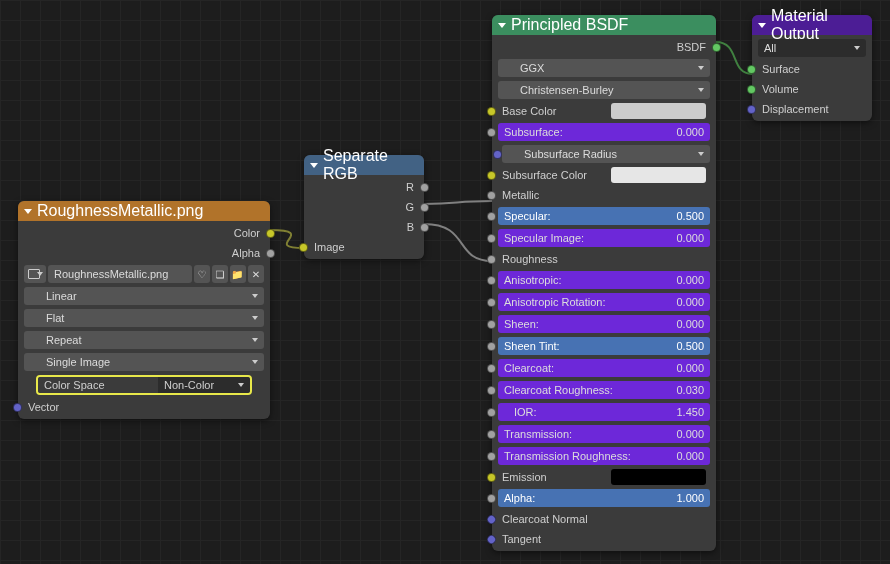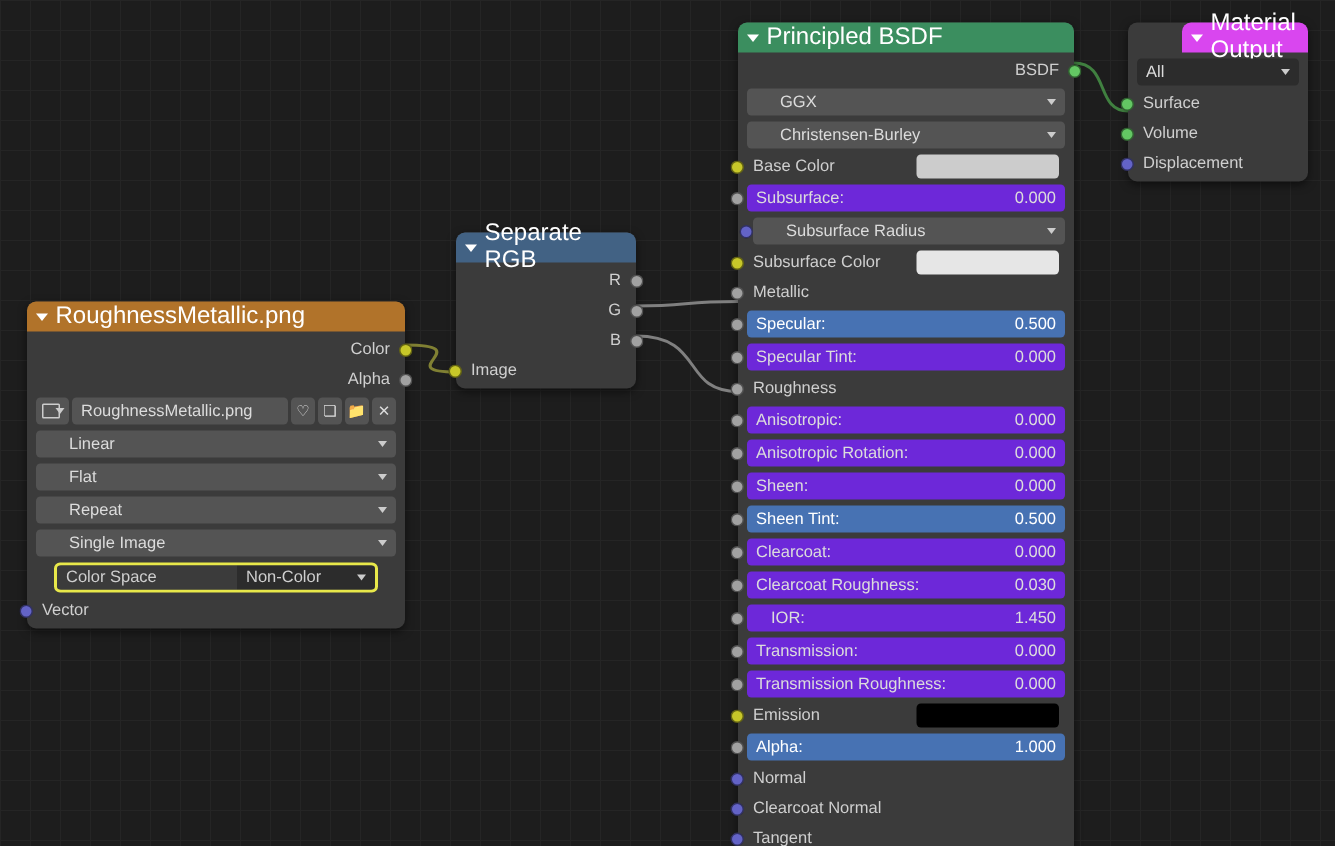--- a/index.html
+++ b/index.html
@@ -193,21 +193,21 @@
     </div>
 
     <div class="num-row blue">
       <div class="nsock sock-value"></div>
       <span>Specular:</span>
       <span class="val">0.500</span>
     </div>
 
     <div class="num-row">
       <div class="nsock sock-value"></div>
-      <span>Specular Tint:</span>
+      <span>Specular Image:</span>
       <span class="val">0.000</span>
     </div>
 
     <div class="plain-row">
       <div class="psock sock-value"></div>
       <span>Roughness</span>
     </div>
 
     <div class="num-row">
       <div class="nsock sock-value"></div>
@@ -270,35 +270,31 @@
     </div>
 
     <div class="num-row blue">
       <div class="nsock sock-value"></div>
       <span>Alpha:</span>
       <span class="val">1.000</span>
     </div>
 
     <div class="plain-row">
       <div class="psock sock-vector diamond"></div>
-      <span>Normal</span>
-    </div>
-    <div class="plain-row">
-      <div class="psock sock-vector diamond"></div>
       <span>Clearcoat Normal</span>
     </div>
     <div class="plain-row">
       <div class="psock sock-vector diamond"></div>
       <span>Tangent</span>
     </div>
   </div>
 </div>
 
 <div class="node" style="left:752px; top:15px; width:120px;">
-  <div class="node-header" style="background:#d946ef;margin-left:36px;">
+  <div class="node-header" style="background:#4c1d95;">
     <span class="tri"></span>
     <span>Material Output</span>
   </div>
   <div class="node-body">
     <div class="mat-drop">
         <span>All</span>
       </div>
     <div class="plain-row">
       <div class="psock sock-shader"></div>
       <span>Surface</span>

